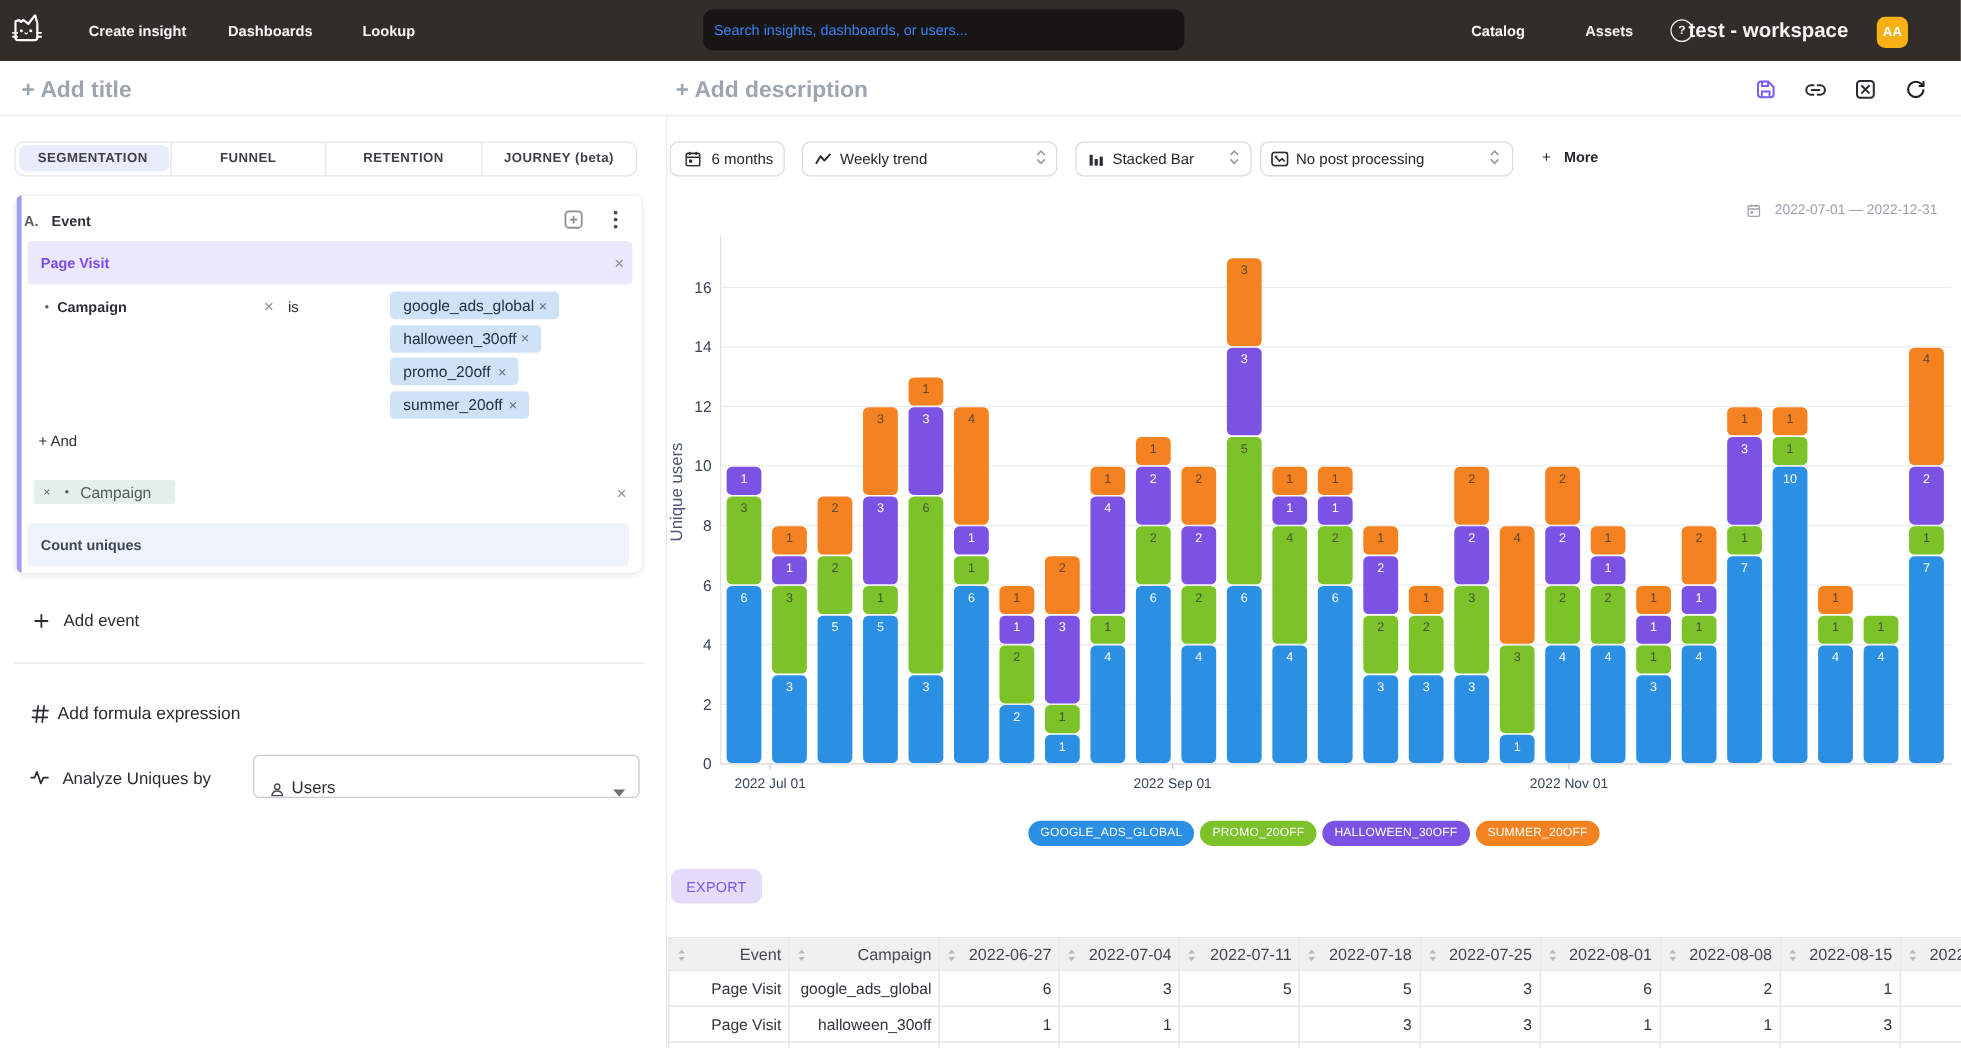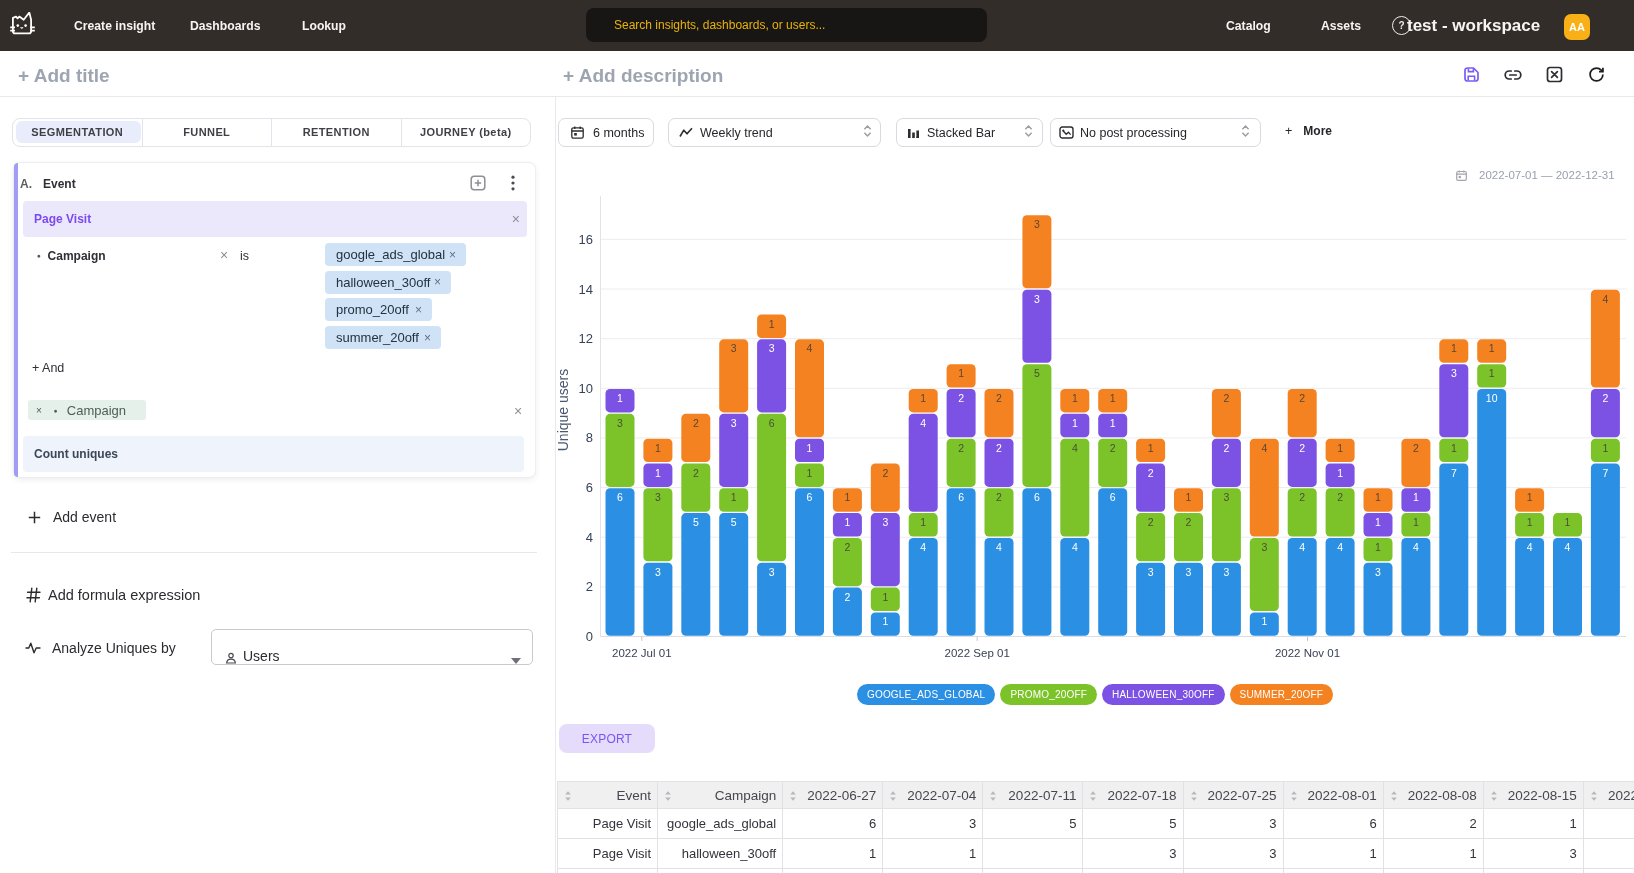--- a/index.html
+++ b/index.html
@@ -4,22 +4,22 @@
 * { margin:0; padding:0; box-sizing:border-box; }
 html,body { width:1634px; height:873px; overflow:hidden; background:#fff;
   font-family:"Liberation Sans", sans-serif; color:#2f2f36; }
 .abs { position:absolute; }
 
 .nav { position:absolute; left:0; top:0; width:1634px; height:51px; background:#332d2a; }
 .nav .logo { position:absolute; left:10px; top:12px; }
 .nlink { position:absolute; top:0; height:51px; display:flex; align-items:center;
   color:#f7f5f4; font-size:12.2px; font-weight:bold; }
 .search { position:absolute; left:586px; top:8px; width:401px; height:34px; background:#171615;
-  border-radius:8px; display:flex; align-items:center; padding-left:28px;
-  color:#eab308; font-size:12px; }
+  border-radius:8px; display:flex; align-items:center; padding-left:9px;
+  color:#3b82f6; font-size:12px; }
 .qmark { position:absolute; left:1392px; top:16px; width:19px; height:19px; border:1.5px solid #efecec;
   border-radius:50%; color:#efecec; font-size:10px; font-weight:bold; display:flex;
   align-items:center; justify-content:center; }
 .avatar { position:absolute; left:1564px; top:14px; width:26px; height:26px; background:#f9b016;
   border-radius:7px; color:#fff; font-size:11px; font-weight:bold; display:flex;
   align-items:center; justify-content:center; }
 
 .titlerow { position:absolute; left:0; top:51px; width:1634px; height:46px; background:#fff;
   border-bottom:1px solid #e9e9ec; }
 .addtxt { position:absolute; top:14px; color:#9da5b1; font-size:19px; font-weight:bold; }
@@ -77,21 +77,21 @@
   display:flex; align-items:center; font-size:12.5px; color:#26262b; background:#fff; }
 .ctrl .caret { margin-left:auto; }
 .more { position:absolute; left:1285px; top:124px; font-size:12.5px; color:#26262b; }
 .more b { margin-left:11px; font-size:12px; }
 .daterange { position:absolute; left:1456px; top:169px; display:flex; align-items:center; gap:12px;
   color:#99a1ae; font-size:11.5px; }
 .legend { position:absolute; left:562px; top:684px; width:1066px; display:flex;
   justify-content:center; gap:5px; }
 .pill { height:21px; border-radius:11px; color:#fff; font-size:10px; display:flex;
   align-items:center; padding:0 10px; letter-spacing:.2px; }
-.export { position:absolute; left:559px; top:724px; width:96px; height:29px; background:#e4dcfa;
+.export { position:absolute; left:559px; top:724px; width:76px; height:29px; background:#e4dcfa;
   border-radius:8px; color:#7a55f2; font-size:12px; letter-spacing:.2px;
   display:flex; align-items:center; justify-content:center; }
 
 .dtable { position:absolute; left:557px; top:781px; border-collapse:collapse; table-layout:fixed; width:1127px; }
 .dtable th, .dtable td { border:1px solid #e2e2e6; font-weight:normal; }
 .dtable th { background:#f0f0f1; height:27px; position:relative; font-size:13.5px; color:#46464e; }
 .dtable th svg { position:absolute; left:6px; top:8px; }
 .dtable th span { position:absolute; right:6px; top:6px; }
 .dtable td { height:30px; text-align:right; padding-right:6px; font-size:13px; color:#33333a;
   background:#fff; }

